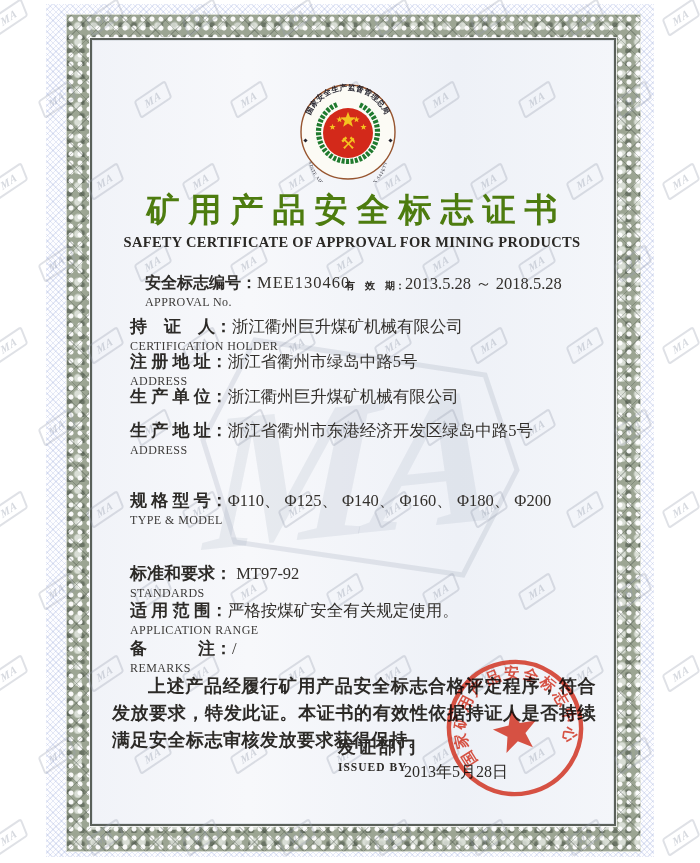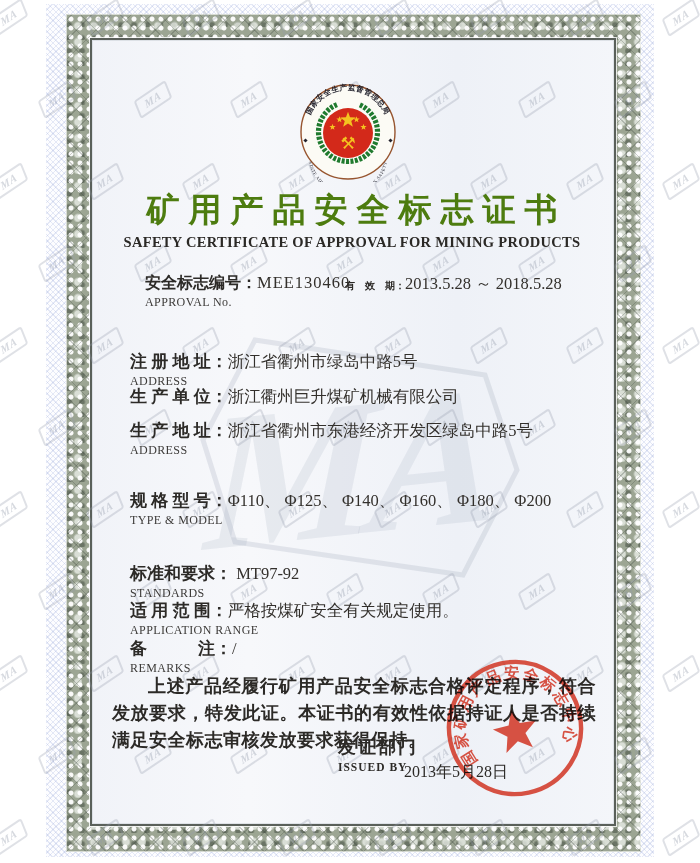--- a/index.html
+++ b/index.html
@@ -212,20 +212,24 @@
   <div class="subtitle">SAFETY CERTIFICATE OF APPROVAL FOR MINING PRODUCTS</div>
 
   <div class="cell" style="left:53px;top:233px;">
     <span class="zh" style="font-size:16px;">安全标志编号：</span><span class="val" style="letter-spacing:1px;">MEE130460</span>
     <span class="en">APPROVAL No.</span>
   </div>
   <div class="cell" style="left:253px;top:233px;">
     <span class="zh" style="font-size:10px;">有　效　期：</span><span class="val">2013.5.28 ～ 2018.5.28</span>
   </div>
 
+  <div class="cell" style="left:38px;top:275px;">
+    <span class="zh">持　证　人：</span><span class="val">浙江衢州巨升煤矿机械有限公司</span>
+    <span class="en">CERTIFICATION HOLDER</span>
+  </div>
   <div class="cell" style="left:38px;top:310px;">
     <span class="zh">注 册 地 址：</span><span class="val">浙江省衢州市绿岛中路5号</span>
     <span class="en">ADDRESS</span>
   </div>
   <div class="cell" style="left:38px;top:345px;">
     <span class="zh">生 产 单 位：</span><span class="val">浙江衢州巨升煤矿机械有限公司</span>
   </div>
   <div class="cell" style="left:38px;top:379px;">
     <span class="zh">生 产 地 址：</span><span class="val">浙江省衢州市东港经济开发区绿岛中路5号</span>
     <span class="en">ADDRESS</span>

